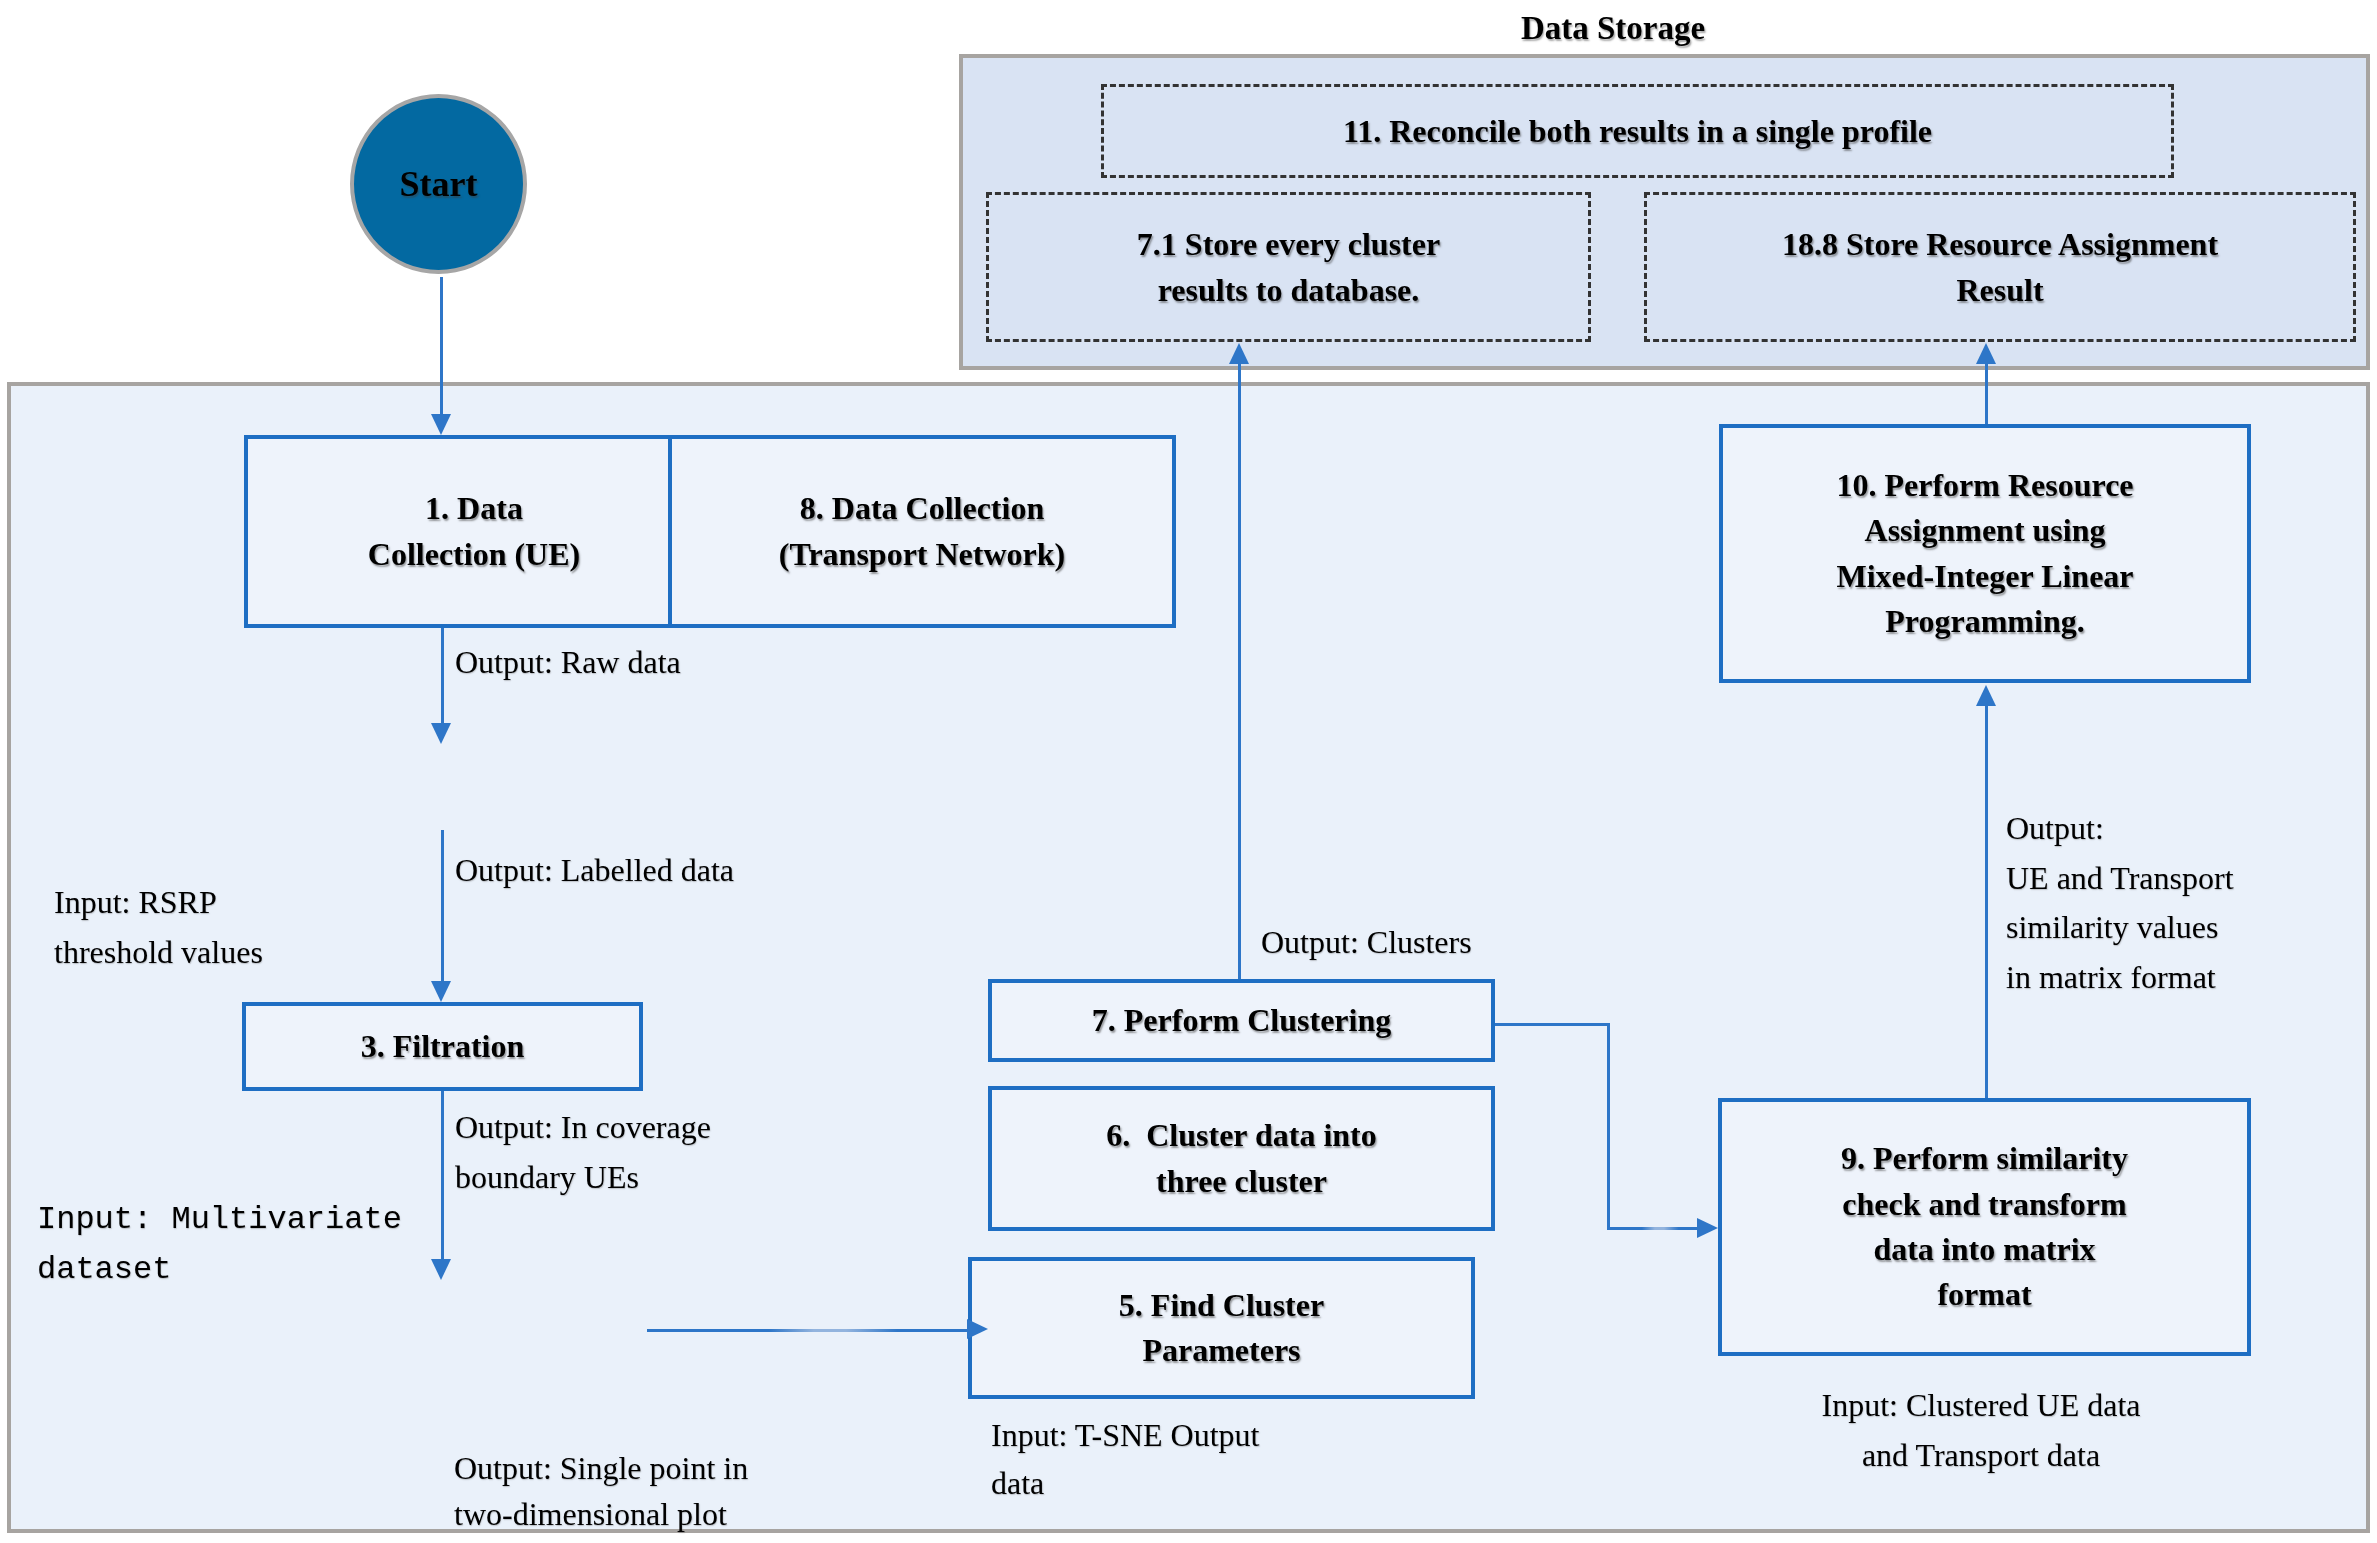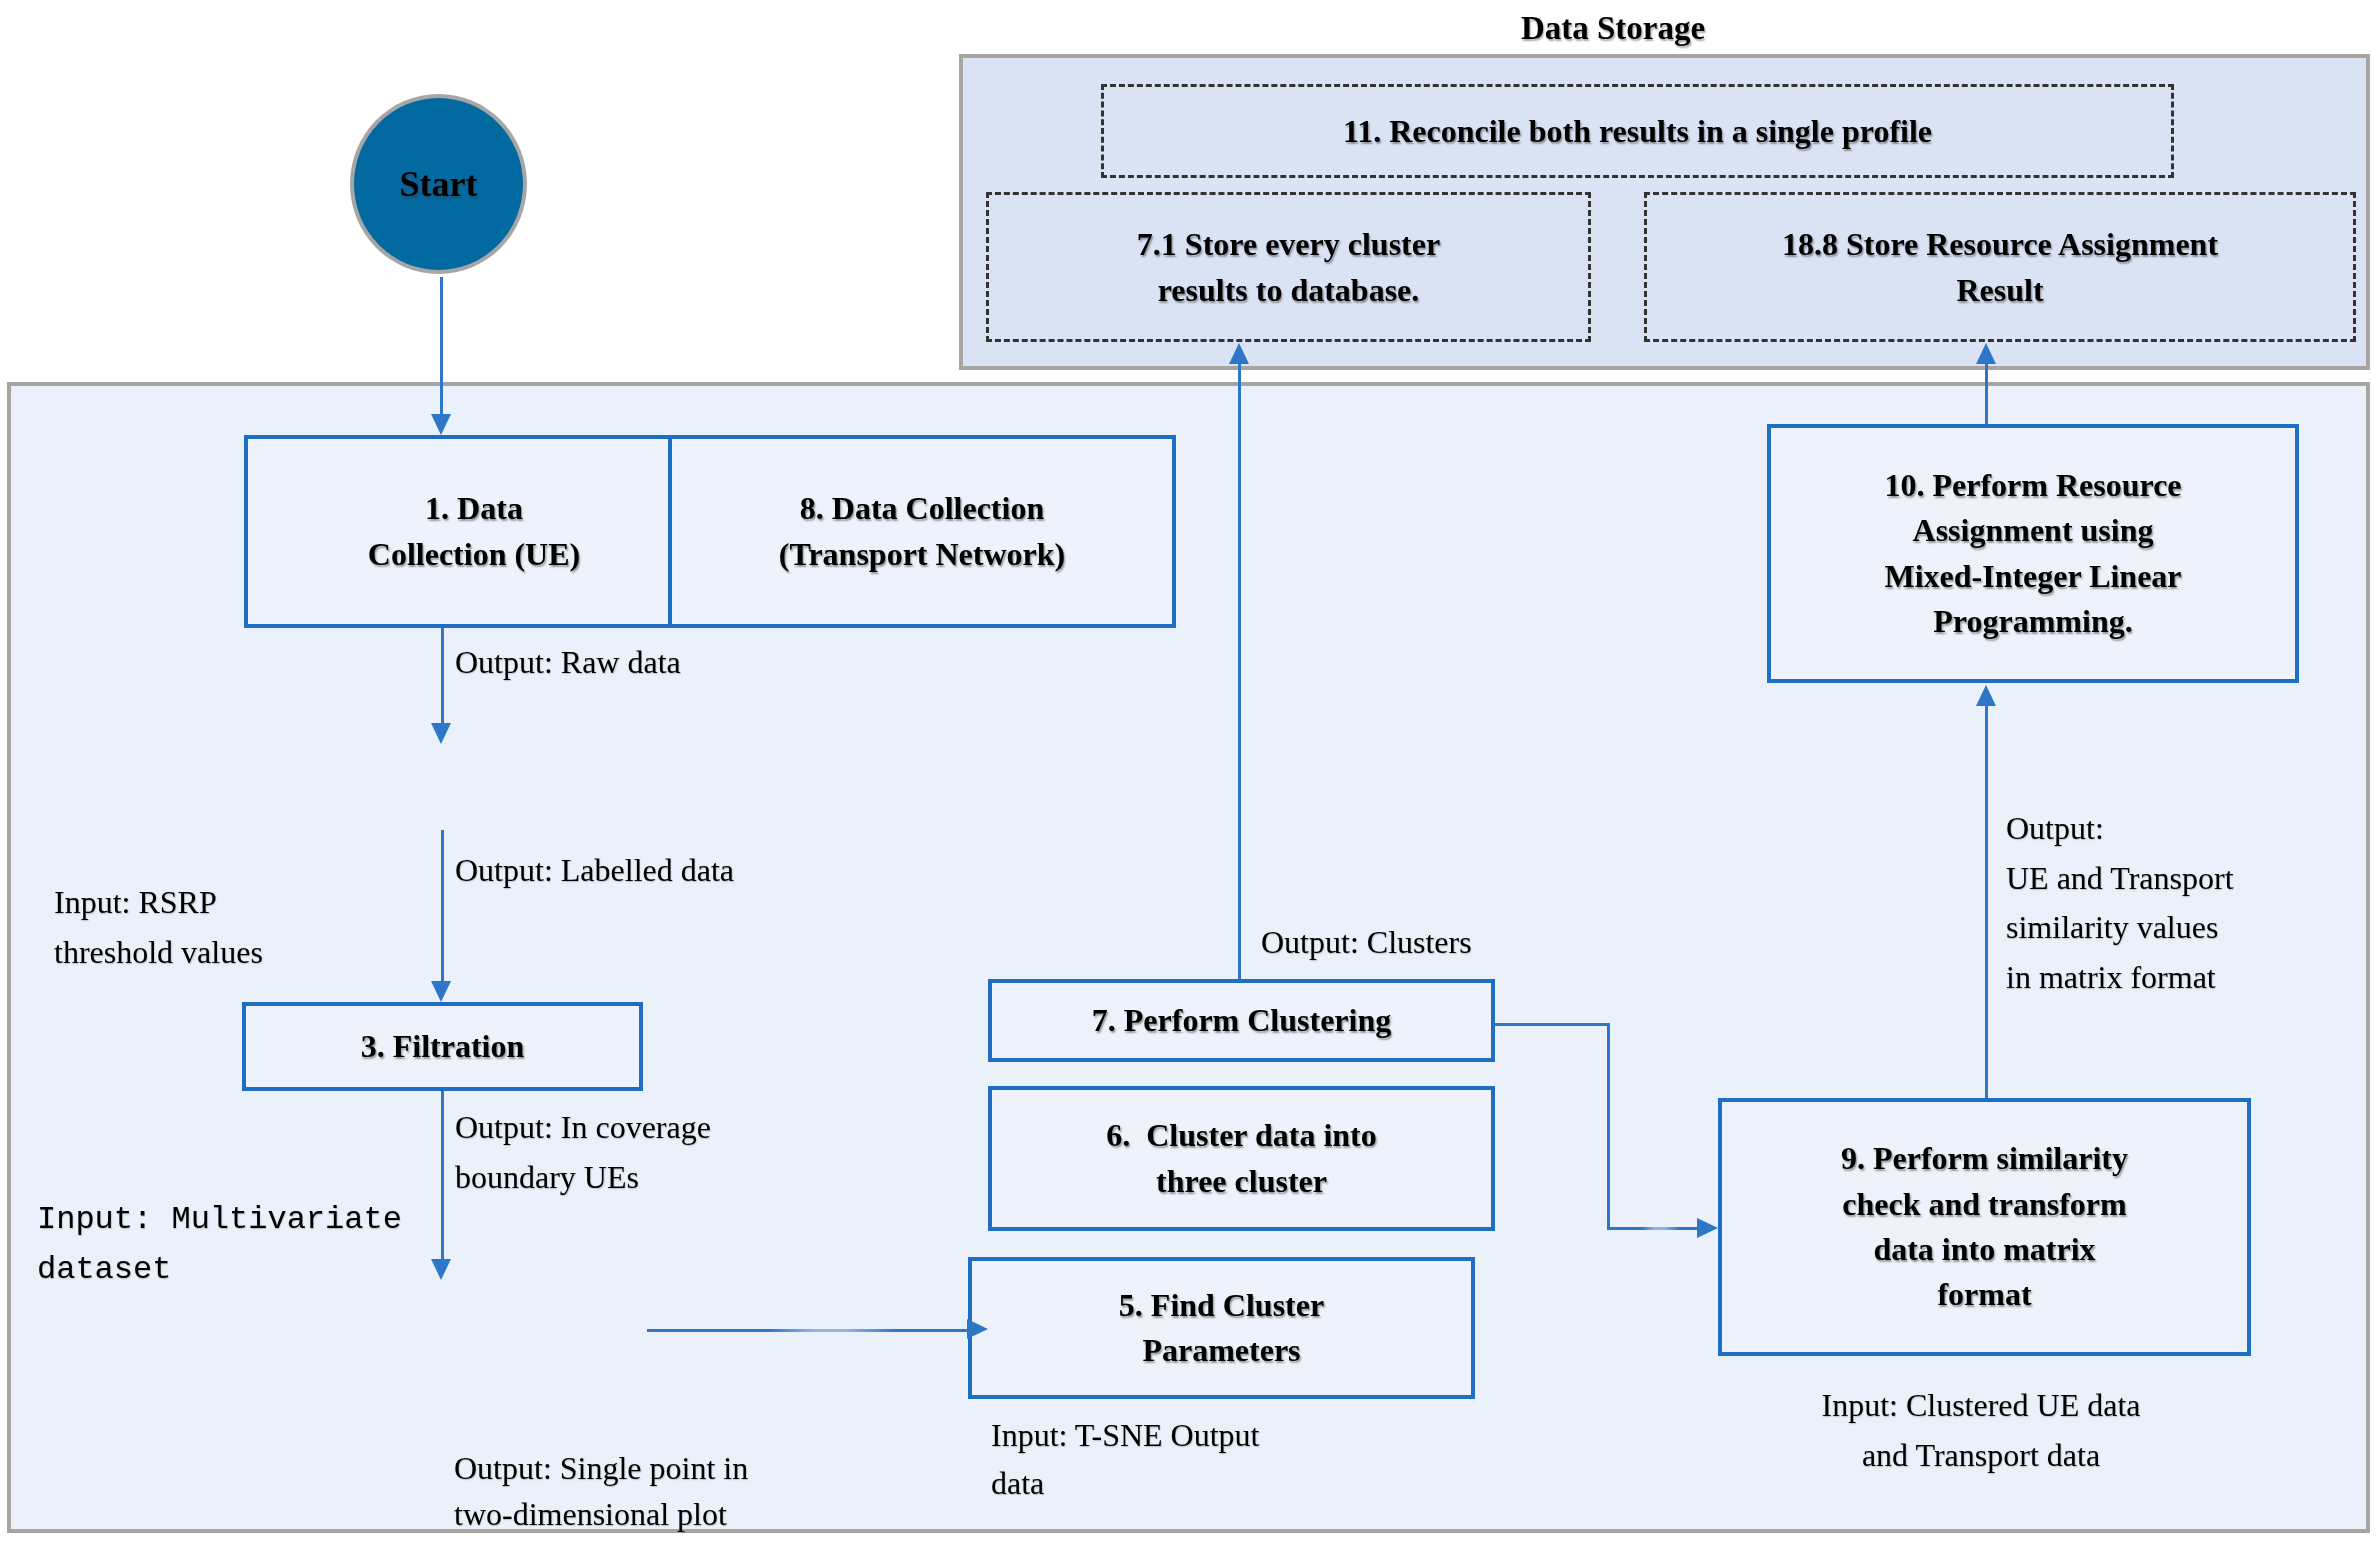--- a/index.html
+++ b/index.html
@@ -72,21 +72,21 @@
   <div class="fbox" style="left:242px;top:1002px;width:401px;height:89px;">3. Filtration</div>
   <div class="fbox" style="left:988px;top:979px;width:507px;height:83px;">7. Perform Clustering</div>
   <div class="fbox" style="left:988px;top:1086px;width:507px;height:145px;">6.&nbsp; Cluster data into
 three cluster</div>
   <div class="fbox" style="left:968px;top:1257px;width:507px;height:142px;">5. Find Cluster
 Parameters</div>
   <div class="fbox" style="left:1718px;top:1098px;width:533px;height:258px;">9. Perform similarity
 check and transform
 data into matrix
 format</div>
-  <div class="fbox" style="left:1719px;top:424px;width:532px;height:259px;margin-left:48px;">10. Perform Resource
+  <div class="fbox" style="left:1719px;top:424px;width:532px;height:259px;">10. Perform Resource
 Assignment using
 Mixed-Integer Linear
 Programming.</div>
 
   <div class="lbl" style="left:455px;top:638px;">Output: Raw data</div>
   <div class="lbl" style="left:455px;top:846px;">Output: Labelled data</div>
   <div class="lbl" style="left:54px;top:878px;">Input: RSRP
 threshold values</div>
   <div class="lbl" style="left:455px;top:1103px;">Output: In coverage
 boundary UEs</div>

